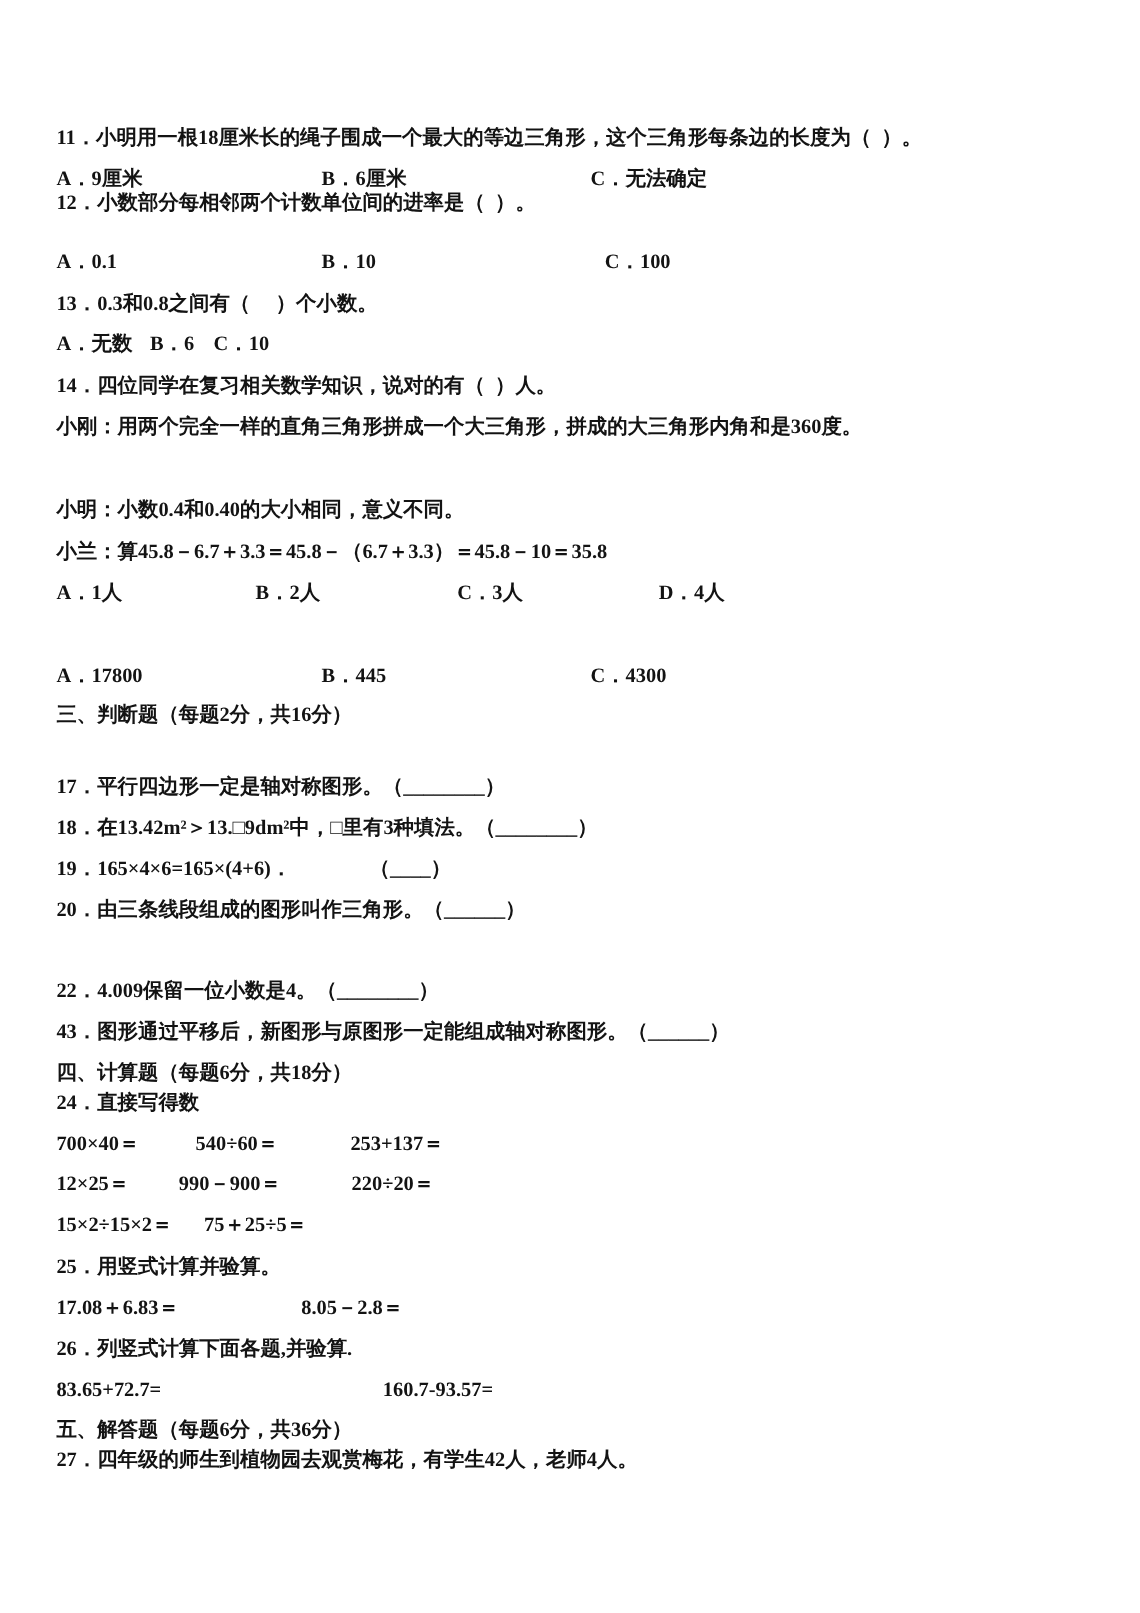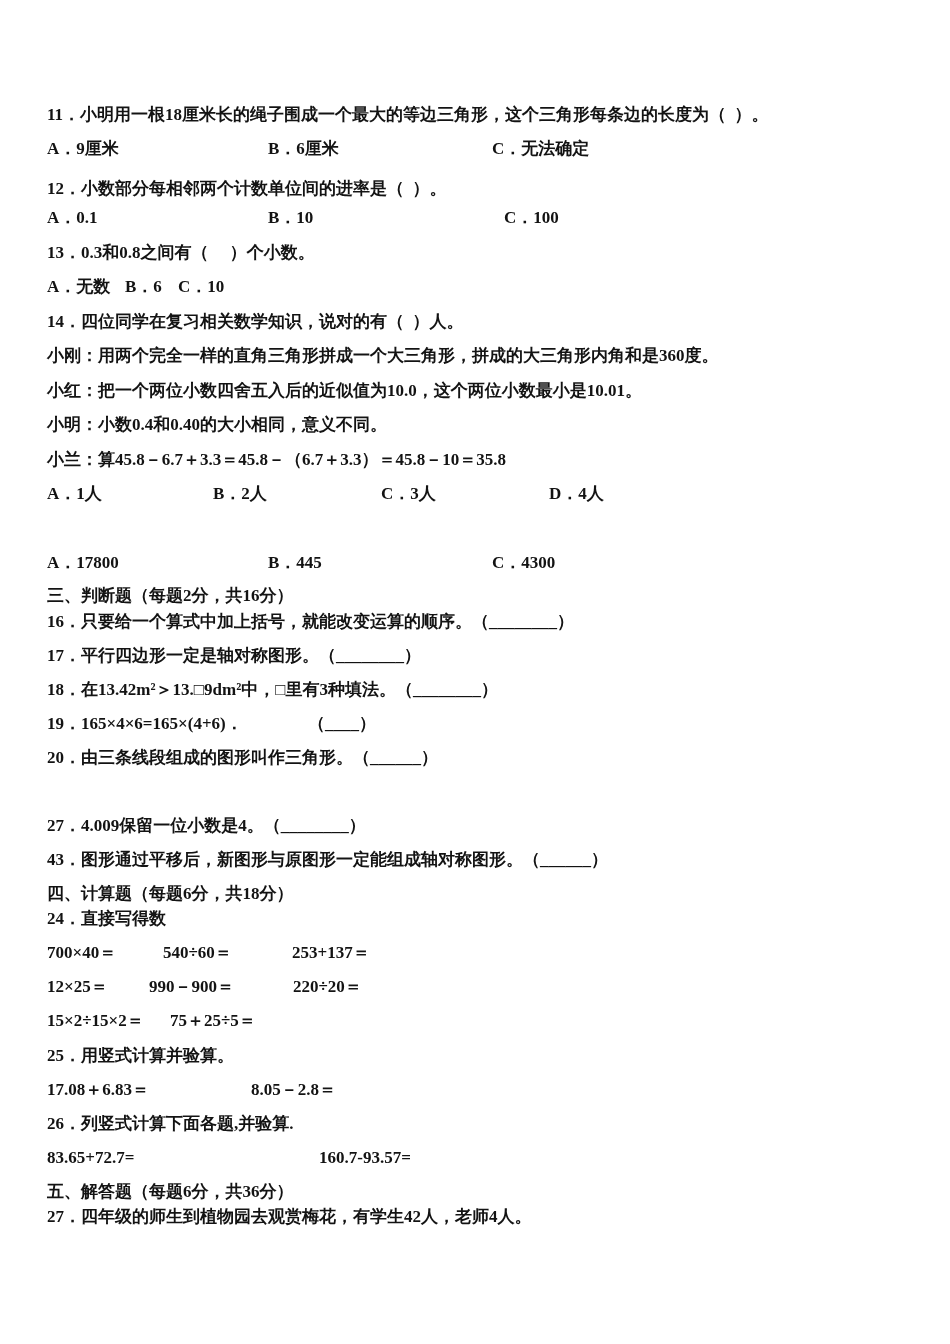--- a/index.html
+++ b/index.html
@@ -31,62 +31,60 @@
 
 <div class="page">
 
   <div class="ln" style="top:104px">11．小明用一根18厘米长的绳子围成一个最大的等边三角形，这个三角形每条边的长度为（  ）。</div>
   <div class="ln" style="top:138px">
     <span class="col" style="left:0px">A．9厘米</span>
     <span class="col" style="left:221px">B．6厘米</span>
     <span class="col" style="left:445px">C．无法确定</span>
   </div>
 
-  <div class="ln" style="top:178px">12．小数部分每相邻两个计数单位间的进率是（  ）。</div>
+  <div class="ln" style="top:158px">12．小数部分每相邻两个计数单位间的进率是（  ）。</div>
   <div class="ln" style="top:207px">
     <span class="col" style="left:0px">A．0.1</span>
     <span class="col" style="left:221px">B．10</span>
     <span class="col" style="left:457px">C．100</span>
   </div>
 
   <div class="ln" style="top:242px">13．0.3和0.8之间有（     ）个小数。</div>
   <div class="ln" style="top:276px">
     <span class="col" style="left:0px">A．无数</span>
     <span class="col" style="left:78px">B．6</span>
     <span class="col" style="left:131px">C．10</span>
   </div>
 
   <div class="ln" style="top:311px">14．四位同学在复习相关数学知识，说对的有（  ）人。</div>
   <div class="ln" style="top:345px">小刚：用两个完全一样的直角三角形拼成一个大三角形，拼成的大三角形内角和是360度。</div>
-  <div class="ln" style="top:380px">小红：把一个两位小数四舍五入后的近似值为10.0，这个两位小数最小是10.01。</div>
   <div class="ln" style="top:414px">小明：小数0.4和0.40的大小相同，意义不同。</div>
   <div class="ln" style="top:449px">小兰：算45.8－6.7＋3.3＝45.8－（6.7＋3.3）＝45.8－10＝35.8</div>
   <div class="ln" style="top:483px">
     <span class="col" style="left:0px">A．1人</span>
     <span class="col" style="left:166px">B．2人</span>
     <span class="col" style="left:334px">C．3人</span>
     <span class="col" style="left:502px">D．4人</span>
   </div>
 
   <div class="ln" style="top:552px">
     <span class="col" style="left:0px">A．17800</span>
     <span class="col" style="left:221px">B．445</span>
     <span class="col" style="left:445px">C．4300</span>
   </div>
 
   <div class="ln" style="top:585px">三、判断题（每题2分，共16分）</div>
-  <div class="ln" style="top:611px">16．只要给一个算式中加上括号，就能改变运算的顺序。（________）</div>
   <div class="ln" style="top:645px">17．平行四边形一定是轴对称图形。（________）</div>
   <div class="ln" style="top:679px">18．在13.42m²＞13.□9dm²中，□里有3种填法。（________）</div>
   <div class="ln" style="top:713px">
     <span class="col" style="left:0px">19．165×4×6=165×(4+6)．</span>
     <span class="col" style="left:261px">（____）</span>
   </div>
   <div class="ln" style="top:747px">20．由三条线段组成的图形叫作三角形。（______）</div>
-  <div class="ln" style="top:815px">27．4.009保留一位小数是4。（________）</div>
+  <div class="ln" style="top:815px">22．4.009保留一位小数是4。（________）</div>
   <div class="ln" style="top:849px">43．图形通过平移后，新图形与原图形一定能组成轴对称图形。（______）</div>
 
   <div class="ln" style="top:883px">四、计算题（每题6分，共18分）</div>
   <div class="ln" style="top:908px">24．直接写得数</div>
   <div class="ln" style="top:942px">
     <span class="col" style="left:0px">700×40＝</span>
     <span class="col" style="left:116px">540÷60＝</span>
     <span class="col" style="left:245px">253+137＝</span>
   </div>
   <div class="ln" style="top:976px">

